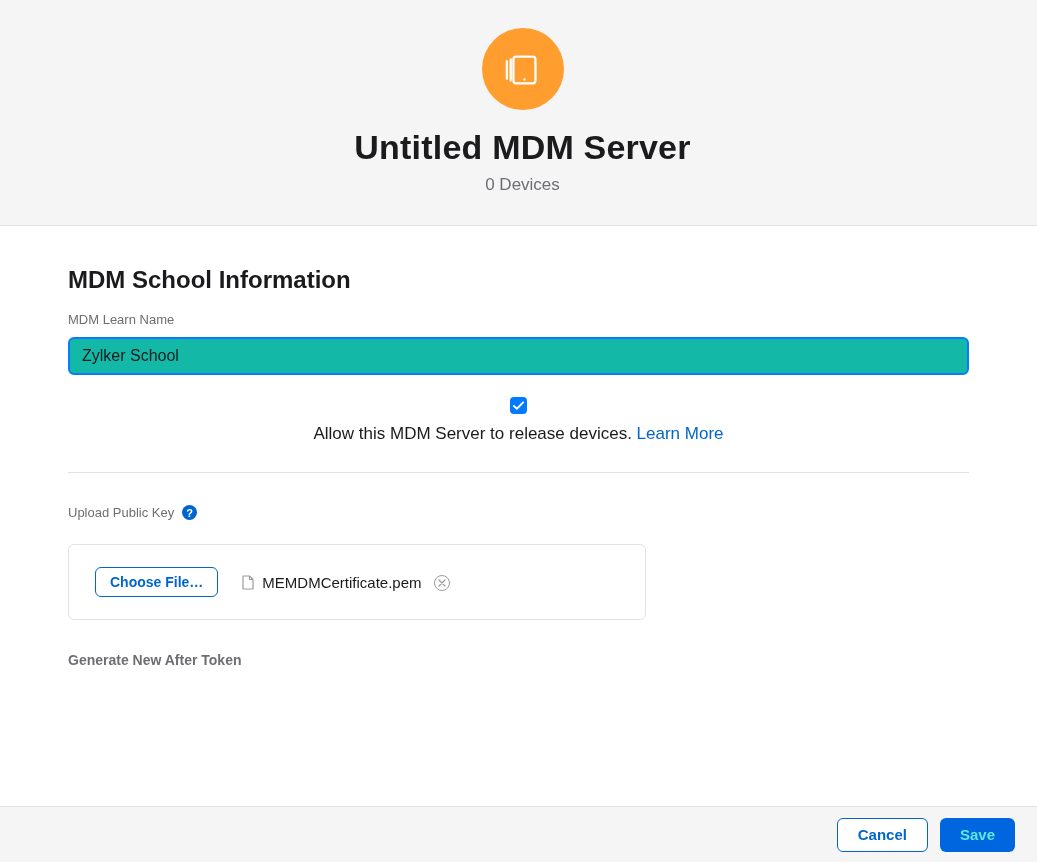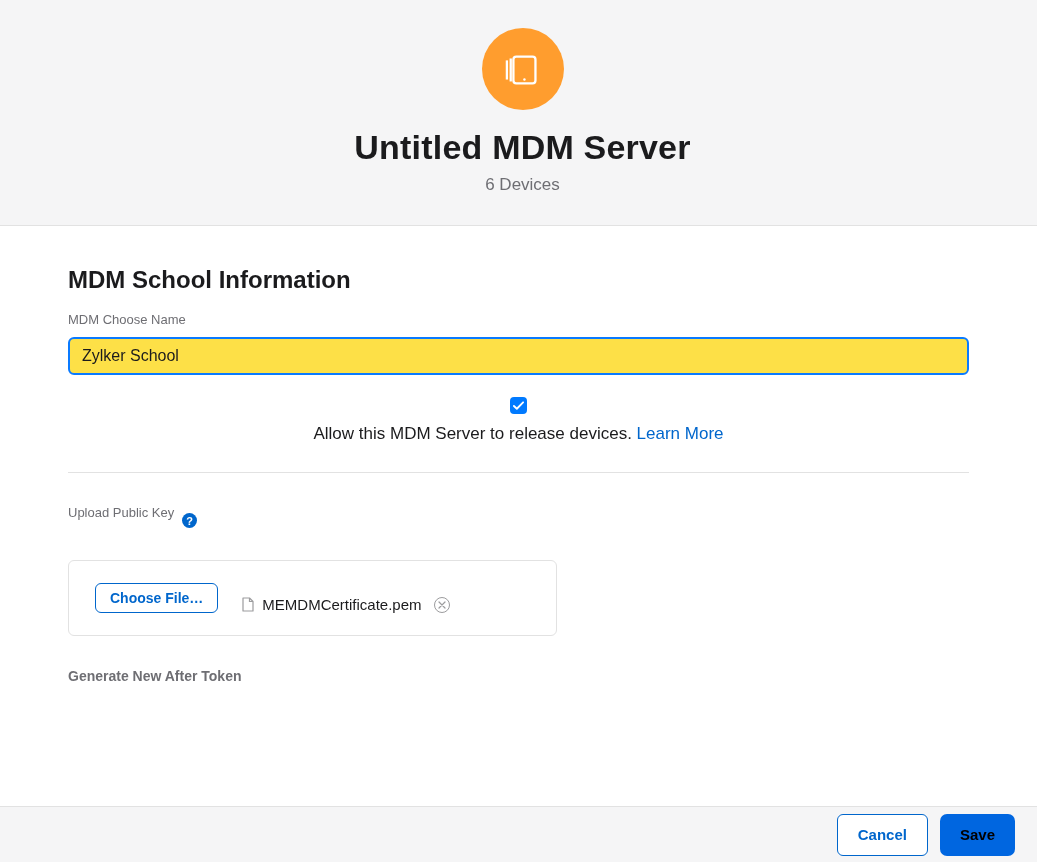--- a/index.html
+++ b/index.html
@@ -57,21 +57,21 @@
     }
     .text-input {
       width: 100%;
       height: 38px;
       padding: 0 12px;
       font-size: 16px;
       color: #1b1b1d;
       border: 2px solid #0a7aff;
       border-radius: 6px;
       outline: none;
-      background: #fde047;
+      background: #14b8a6;
     }
     .checkbox-row {
       display: flex;
       align-items: center;
       margin-top: 22px;
       gap: 10px;
       flex-direction: column;
     }
     .checkbox {
       width: 17px;
@@ -116,38 +116,39 @@
       color: #fff;
       font-size: 11px;
       font-weight: 700;
       cursor: pointer;
     }
     .upload-box {
       border: 1px solid #e2e2e2;
       border-radius: 6px;
       padding: 22px 26px;
       display: flex;
-      align-items: flex-end;
+      align-items: flex-start;
       gap: 24px;
-      width: 489px;
+      width: 578px;
     }
     .choose-file-btn {
       border: 1px solid #0066cc;
       color: #0066cc;
       background: #fff;
       border-radius: 6px;
       padding: 6px 14px;
       font-size: 14px;
       font-weight: 600;
       cursor: pointer;
     }
     .file-row {
       display: flex;
       align-items: center;
       gap: 8px;
+      margin-top: 7px;
     }
     .file-icon {
       width: 12px;
       height: 15px;
       display: inline-block;
     }
     .file-name {
       font-size: 15px;
       color: #1b1b1d;
     }
@@ -185,77 +186,76 @@
       height: 56px;
       background: #f5f5f6;
       border-top: 1px solid #e2e2e2;
       display: flex;
       align-items: center;
       justify-content: flex-end;
       padding: 0 22px;
       gap: 12px;
     }
     .btn {
-      height: 42px;
+      height: 34px;
       padding: 0 20px;
       border-radius: 6px;
       font-size: 15px;
       font-weight: 600;
       cursor: pointer;
       border: none;
     }
     .btn-cancel {
       background: #fff;
       color: #0066cc;
       border: 1px solid #0066cc;
     }
     .btn-save {
       background: #0066e0;
-      color: #000000;
-      border-radius: 7px;
+      color: #5eead4;
     }
   </style>
 </head>
 <body>
 
 <div class="header-section">
   <div class="server-icon">
     <svg width="46" height="46" viewBox="0 0 48 48" fill="none">
       <rect x="14" y="11" width="23" height="28" rx="3" stroke="#fff" stroke-width="2.4" fill="none"></rect>
       <rect x="10" y="13" width="2.4" height="24" fill="#fff"></rect>
       <rect x="6" y="15" width="2.4" height="20" fill="#fff"></rect>
       <circle cx="25.5" cy="35" r="1.3" fill="#fff"></circle>
     </svg>
   </div>
   <h1 class="page-title">Untitled MDM Server</h1>
-  <div class="device-count">6 Devices</div>
+  <div class="device-count">0 Devices</div>
 </div>
 
 <div class="content-section">
   
   <h2 class="section-title">MDM School Information</h2>
-  <div class="field-label">MDM Choose Name</div>
+  <div class="field-label">MDM Learn Name</div>
   <input type="text" class="text-input" value="Zylker School" style="">
   
   <div class="checkbox-row">
     <span class="checkbox">
       <svg width="11" height="10" viewBox="0 0 12 10">
         <path d="M1 5 L4.2 8 L11 1" stroke="#fff" stroke-width="2" fill="none" stroke-linecap="round" stroke-linejoin="round"></path>
       </svg>
     </span>
     <span>
       <span class="checkbox-text">Allow this MDM Server to release devices. </span><a class="learn-more">Learn More</a>
     </span>
   </div>
 
   <div class="divider"></div>
 
 
   <div class="upload-label-row">
-    <span class="field-label" style="margin-bottom:16px">Upload Public Key</span>
+    <span class="field-label" style="margin-bottom:0">Upload Public Key</span>
     <span class="help-icon">?</span>
   </div>
 
   <div class="upload-box">
     <button class="choose-file-btn">Choose File…</button>
     <div class="file-row">
       <span class="file-icon">
         <svg width="12" height="15" viewBox="0 0 12 15">
           <path d="M1 1 L7.5 1 L11 4.5 L11 14 L1 14 Z" stroke="#9c9c9e" stroke-width="1.2" fill="none" stroke-linejoin="round"></path>
           <path d="M7.5 1 L7.5 4.5 L11 4.5" stroke="#9c9c9e" stroke-width="1.2" fill="none"></path>

